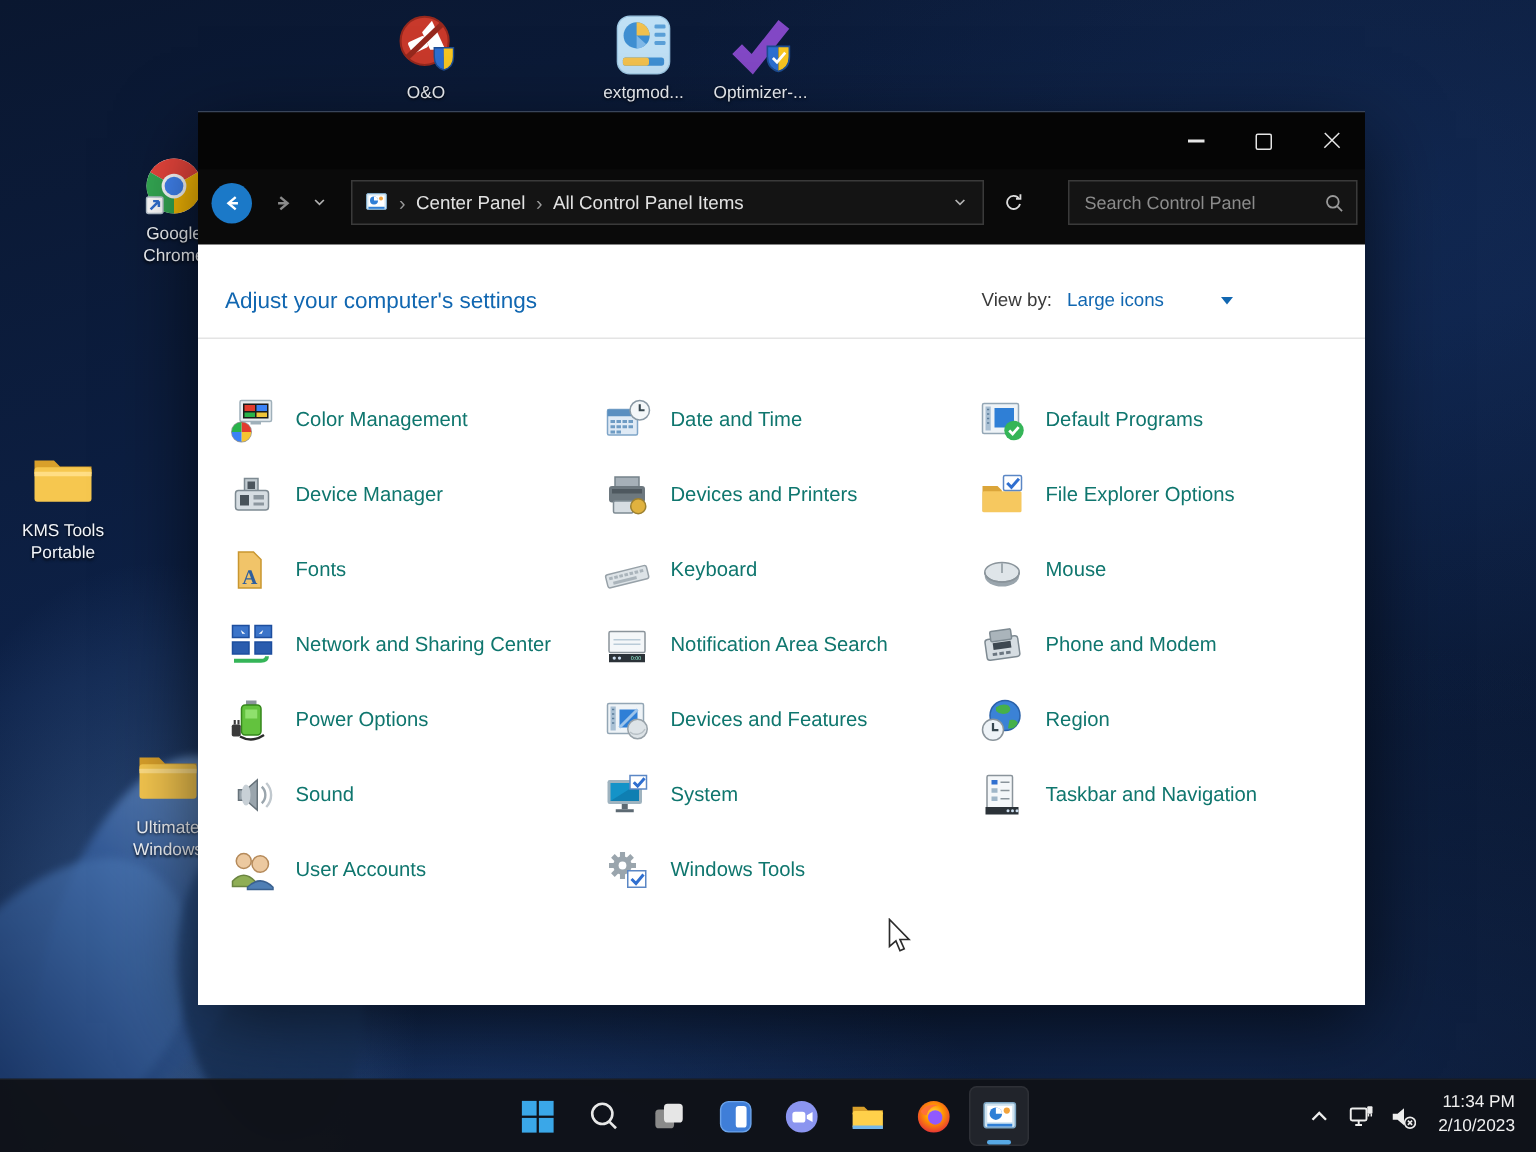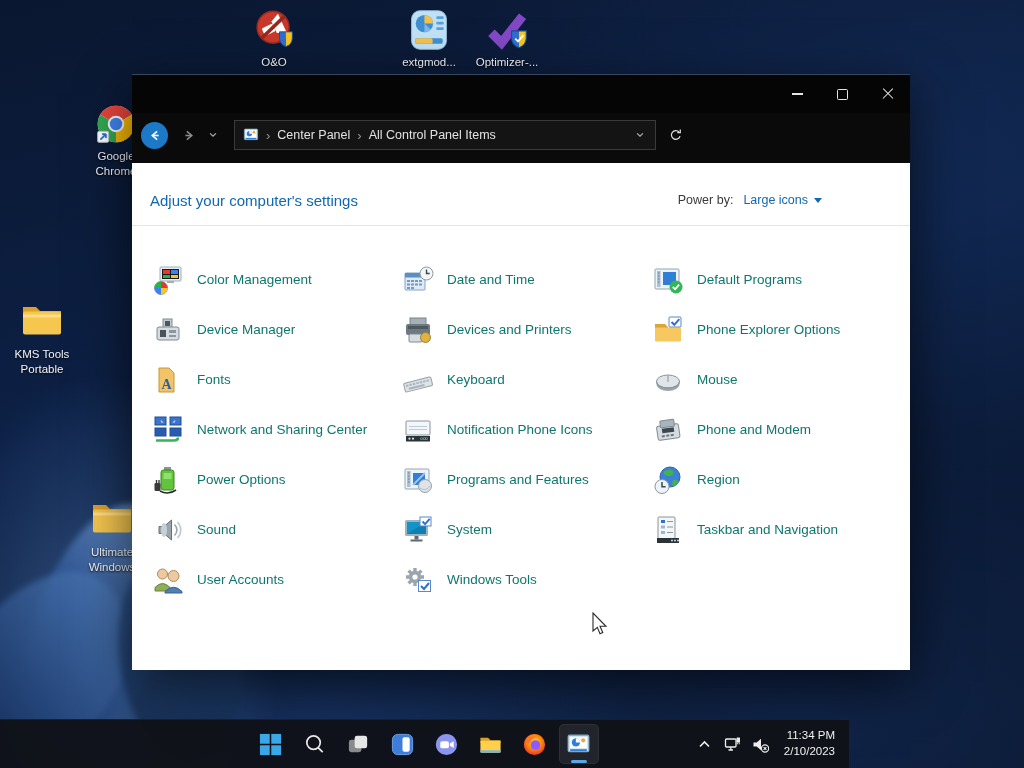--- a/index.html
+++ b/index.html
@@ -22,21 +22,21 @@
     background:linear-gradient(210deg,#2c5592 0%,#122849 80%);opacity:.7;}
 
   .ic{display:inline-flex;align-items:center;justify-content:center;line-height:0;}
   .ic svg{width:100%;height:100%;display:block;}
 
   
   .desk-icon{position:absolute;z-index:1;display:flex;flex-direction:column;align-items:center;cursor:pointer;}
   .desk-ic{width:44px;height:44px;}
   .desk-label{margin-top:3px;font-size:11.5px;color:#f2f5fa;text-align:center;line-height:1.3;
     text-shadow:0 1px 2px rgba(0,0,0,.9);}
-  .desk-oo{left:229px;top:8px;width:90px;}
+  .desk-oo{left:239px;top:8px;width:90px;}
   .desk-extgmod{left:384px;top:8px;width:90px;}
   .desk-optimizer{left:462px;top:8px;width:90px;}
   .desk-chrome{left:71px;top:102px;width:90px;}
   .desk-kms{left:2px;top:296px;width:80px;}
   .desk-kms .desk-ic,.desk-ultimate .desk-ic{width:48px;height:48px;}
   .desk-ultimate{left:72px;top:494px;width:80px;}
 
   
   #win{position:absolute;left:132px;top:74px;width:778px;height:589px;z-index:10;
     background:#0a0a0a;border-top:1px solid #39455a;box-shadow:0 18px 50px rgba(0,0,0,.65);}
@@ -71,35 +71,35 @@
   .searchbox input{flex:1;background:transparent;border:none;outline:none;color:#cfcfcf;
     font-size:12px;font-family:inherit;min-width:0;}
   .searchbox input::placeholder{color:#8b8b8b;}
   .searchbox .ic{width:13px;height:13px;flex:0 0 13px;}
 
   .content{position:relative;height:507px;background:#ffffff;overflow:hidden;}
   .content-header{position:absolute;left:18px;right:88px;top:26px;height:22px;display:flex;align-items:center;}
   .page-title{color:#1167b1;font-size:15px;}
   .ch-spacer{flex:1;}
   .viewby-label{color:#3a3a3a;font-size:12.5px;margin-right:10px;}
-  .viewby-value{color:#1167b1;font-size:12.5px;cursor:pointer;display:flex;align-items:center;}
+  .viewby-value{color:#1167b1;font-size:12.5px;cursor:pointer;display:flex;align-items:center;gap:32px;}
   .viewby-tri{width:0;height:0;border-left:4.5px solid transparent;border-right:4.5px solid transparent;
     border-top:5px solid #1167b1;margin-left:6px;}
   .divider{position:absolute;left:0;right:0;top:62px;border-top:1px solid #e4e4e4;}
 
   .cp-grid{position:absolute;left:20px;top:92px;display:grid;
     grid-template-columns:250px 250px 250px;grid-auto-rows:50px;}
   .cp-item{display:flex;align-items:center;gap:13px;cursor:pointer;}
   .cp-ic{width:32px;height:32px;flex:0 0 32px;}
   .cp-label{color:#0f766e;font-size:13.5px;line-height:1.45;max-width:178px;}
 
   #cursor{position:absolute;left:590px;top:612px;width:20px;height:26px;z-index:40;pointer-events:none;}
 
   
-  #taskbar{position:absolute;left:0;bottom:0;width:849px;height:48px;z-index:20;
+  #taskbar{position:absolute;left:0;bottom:0;width:1024px;height:48px;z-index:20;
     background:rgba(16,18,24,.97);border-top:1px solid rgba(255,255,255,.05);
     display:flex;align-items:center;}
   .tb-center{position:absolute;left:0;right:0;height:48px;display:flex;align-items:center;justify-content:center;gap:4px;}
   .tb-btn{width:40px;height:40px;border-radius:5px;display:flex;align-items:center;justify-content:center;
     position:relative;cursor:pointer;}
   .tb-btn .ic{width:25px;height:25px;}
   .tb-btn.active{background:rgba(255,255,255,.08);box-shadow:inset 0 0 0 1px rgba(255,255,255,.06);}
   .tb-btn.active::after{content:"";position:absolute;bottom:1px;left:50%;transform:translateX(-50%);
     width:16px;height:3px;border-radius:2px;background:#57a8e4;}
   .tray{position:absolute;right:6px;height:48px;display:flex;align-items:center;gap:2px;}
@@ -280,27 +280,36 @@
           </div>
       </div>
       <div class="nav-refresh">
           <span class="ic">
             <svg viewBox="0 0 16 16">
               <path d="M12.6 9.2 a5 5 0 1 1 -1.1 -4.6" stroke="#dcdcdc" stroke-width="1.4" fill="none"></path>
               <path d="M12.9 1.8 v3.4 h-3.4" stroke="#dcdcdc" stroke-width="1.4" fill="none"></path>
             </svg>
           </span>
         </div>
+      <div class="searchbox">
+        <input type="text" placeholder="Search Control Panel" style="">
+        <span class="ic">
+            <svg viewBox="0 0 14 14">
+              <circle cx="6" cy="6" r="4.2" stroke="#9a9a9a" stroke-width="1.3" fill="none"></circle>
+              <path d="M9.2 9.2 L12.6 12.6" stroke="#9a9a9a" stroke-width="1.3"></path>
+            </svg>
+          </span>
+      </div>
     </div>
 
     <div class="content">
       <div class="content-header">
         <span class="page-title">Adjust your computer's settings</span>
         <span class="ch-spacer"></span>
-        <span class="viewby-label">Power by:</span>
+        <span class="viewby-label">View by:</span>
         <span class="viewby-value">
           <span>Large icons</span>
           <span class="viewby-tri"></span>
         </span>
       </div>
       <div class="divider"></div>
       <div class="cp-grid" id="cp-grid">
           <div class="cp-item">
             <span class="ic cp-ic">
               <svg viewBox="0 0 32 32">
@@ -383,21 +392,21 @@
           </div>
           <div class="cp-item">
             <span class="ic cp-ic">
               <svg viewBox="0 0 32 32">
                 <path d="M3 10 h10 l3 3 v14 H3 Z" fill="#dba539"></path>
                 <rect x="3" y="13.5" width="26" height="14" rx="1" fill="#f6c85f"></rect>
                 <rect x="17" y="3" width="12" height="10" rx="1" fill="#fff" stroke="#5b87c5"></rect>
                 <path d="M19.5 8 l2.8 2.8 l5 -5.6" stroke="#2f6fd0" stroke-width="2" fill="none"></path>
               </svg>
             </span>
-            <span class="cp-label">Phone Explorer Options</span>
+            <span class="cp-label">File Explorer Options</span>
           </div>
           <div class="cp-item">
             <span class="ic cp-ic">
               <svg viewBox="0 0 32 32">
                 <path d="M7 4 h10 l5 5 v19 H7 Z" fill="#f1c469" stroke="#c9962f"></path>
                 <text x="14.5" y="25" font-size="14" font-family="serif" font-weight="bold" fill="#2e5f9e" text-anchor="middle">A</text>
               </svg>
             </span>
             <span class="cp-label">Fonts</span>
           </div>
@@ -452,21 +461,21 @@
             <span class="ic cp-ic">
               <svg viewBox="0 0 32 32">
                 <rect x="4" y="7" width="24" height="14" rx="1" fill="#f4f7f9" stroke="#8a949b"></rect>
                 <path d="M7 12.5 h18 M7 15.5 h18" stroke="#b9cbd8"></path>
                 <rect x="4" y="22" width="24" height="5.5" fill="#2b3238"></rect>
                 <circle cx="7.5" cy="24.7" r="1.1" fill="#cde"></circle>
                 <circle cx="11" cy="24.7" r="1.1" fill="#cde"></circle>
                 <text x="25.5" y="26.3" font-size="3.6" fill="#9fd" text-anchor="end">0:00</text>
               </svg>
             </span>
-            <span class="cp-label">Notification Phone Icons</span>
+            <span class="cp-label">Notification Area Search</span>
           </div>
           <div class="cp-item">
             <span class="ic cp-ic">
               <svg viewBox="0 0 32 32">
                 <g transform="rotate(-8 16 16)">
                   <rect x="5" y="11" width="22" height="14" rx="2" fill="#d6dde2" stroke="#7e8a92"></rect>
                   <rect x="9" y="6" width="14" height="7" rx="1" fill="#aab4bb" stroke="#7e8a92"></rect>
                   <rect x="10" y="14" width="12" height="4.5" fill="#3d4750"></rect>
                   <g fill="#6b7680">
                     <rect x="9" y="20.5" width="3" height="2"></rect>
@@ -496,21 +505,21 @@
               <svg viewBox="0 0 32 32">
                 <rect x="3" y="5" width="24" height="20" rx="1" fill="#eef3f7" stroke="#93a6b5"></rect>
                 <rect x="5" y="7" width="3.5" height="16" fill="#a9c0d4"></rect>
                 <path d="M6 9 h1.5 M6 12 h1.5 M6 15 h1.5 M6 18 h1.5" stroke="#5c7d9b"></path>
                 <rect x="11" y="9" width="12" height="12" fill="#2f7fd6"></rect>
                 <path d="M11 21 L23 9" stroke="#9cc3ea" stroke-width="2"></path>
                 <circle cx="23" cy="22" r="6.5" fill="#dde3e7" stroke="#98a2a9"></circle>
                 <path d="M18 24 a6.5 6.5 0 0 0 10 -2" fill="none" stroke="#b8c0c6"></path>
               </svg>
             </span>
-            <span class="cp-label">Programs and Features</span>
+            <span class="cp-label">Devices and Features</span>
           </div>
           <div class="cp-item">
             <span class="ic cp-ic">
               <svg viewBox="0 0 32 32">
                 <circle cx="18" cy="13" r="10" fill="#3b82d6" stroke="#2a61a8"></circle>
                 <path d="M12 7.5 q4.5 -3 8.5 -1 q2.5 3 -1 5 q-4.5 1.5 -7.5 -1.5 Z" fill="#46b04a"></path>
                 <path d="M21 16 q4.5 -1 5.5 2 q-2 4.5 -6.5 3.5 Z" fill="#46b04a"></path>
                 <circle cx="10" cy="22.5" r="7" fill="#eef3f7" stroke="#8a949b"></circle>
                 <path d="M10 18 v4.8 h3.6" stroke="#37474f" stroke-width="1.5" fill="none"></path>
               </svg>

